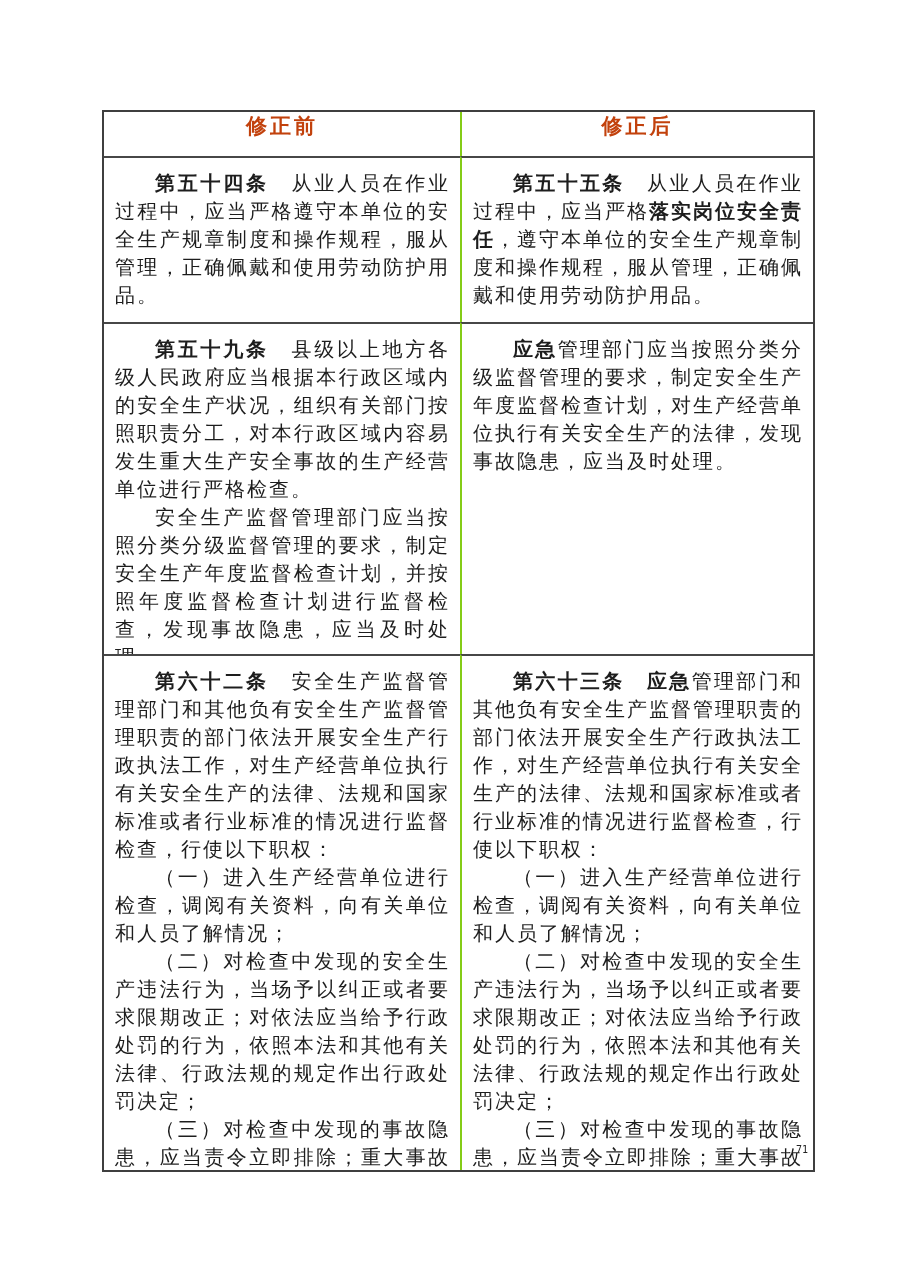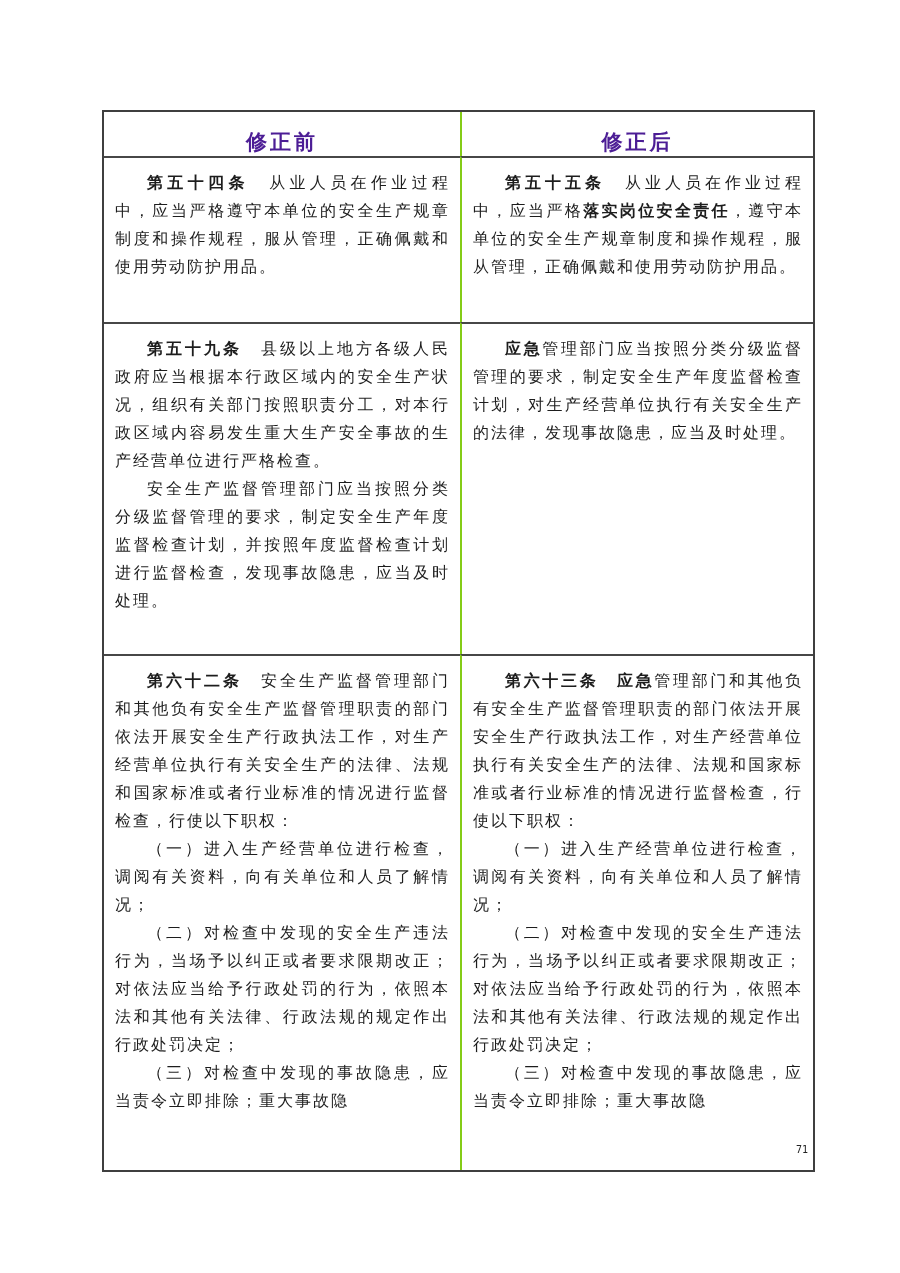--- a/index.html
+++ b/index.html
@@ -25,30 +25,30 @@
     background: #fff;
   }
   .cell {
     box-sizing: border-box;
     overflow: hidden;
   }
   .cell.colr { border-left: 2px solid #84cc16; }
   .cell.rowline { border-top: 2px solid #474747; }
   .cell.head {
     display: flex;
-    align-items: flex-end;
+    align-items: flex-start;
     justify-content: center;
     font-weight: bold;
     font-size: 21px;
     letter-spacing: 3px;
-    color: #4c1d95;
+    color: #c2410c;
   }
   .cell.bodyc {
     padding: 11px 10px 13px 11px;
-    font-size: 16px;
+    font-size: 20px;
     line-height: 28px;
     letter-spacing: 2px;
     text-align: justify;
   }
   .cell.bodyc p {
     margin: 0;
     text-indent: 2em;
   }
   .b { font-weight: bold; }
   .page-number {

